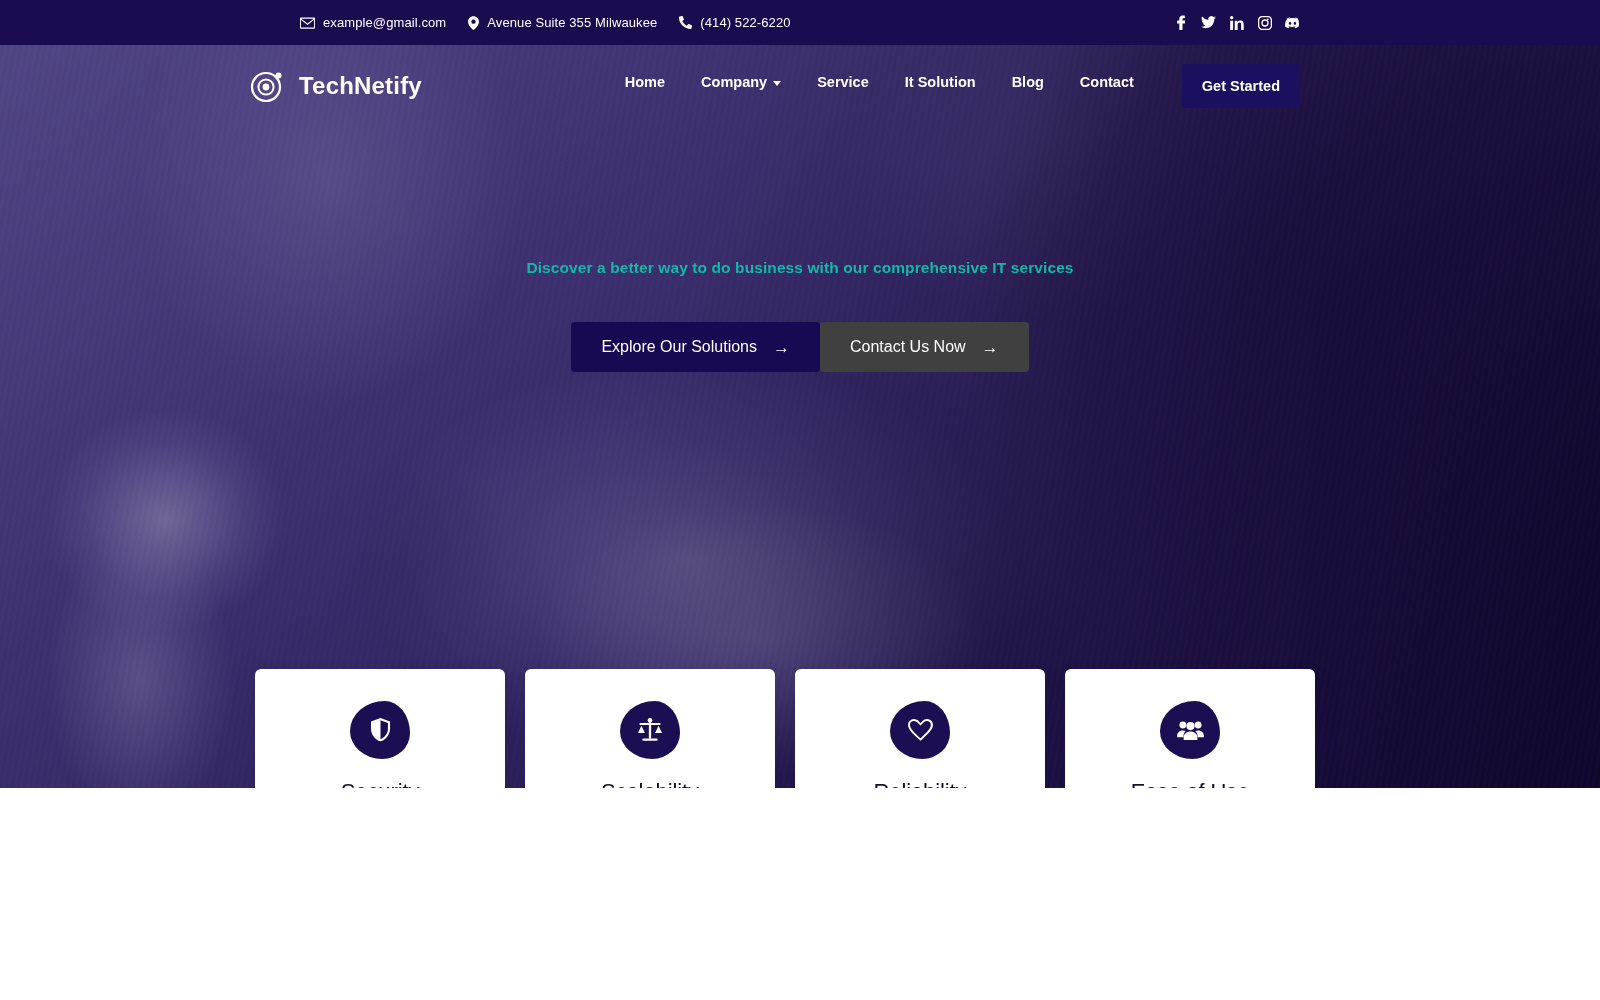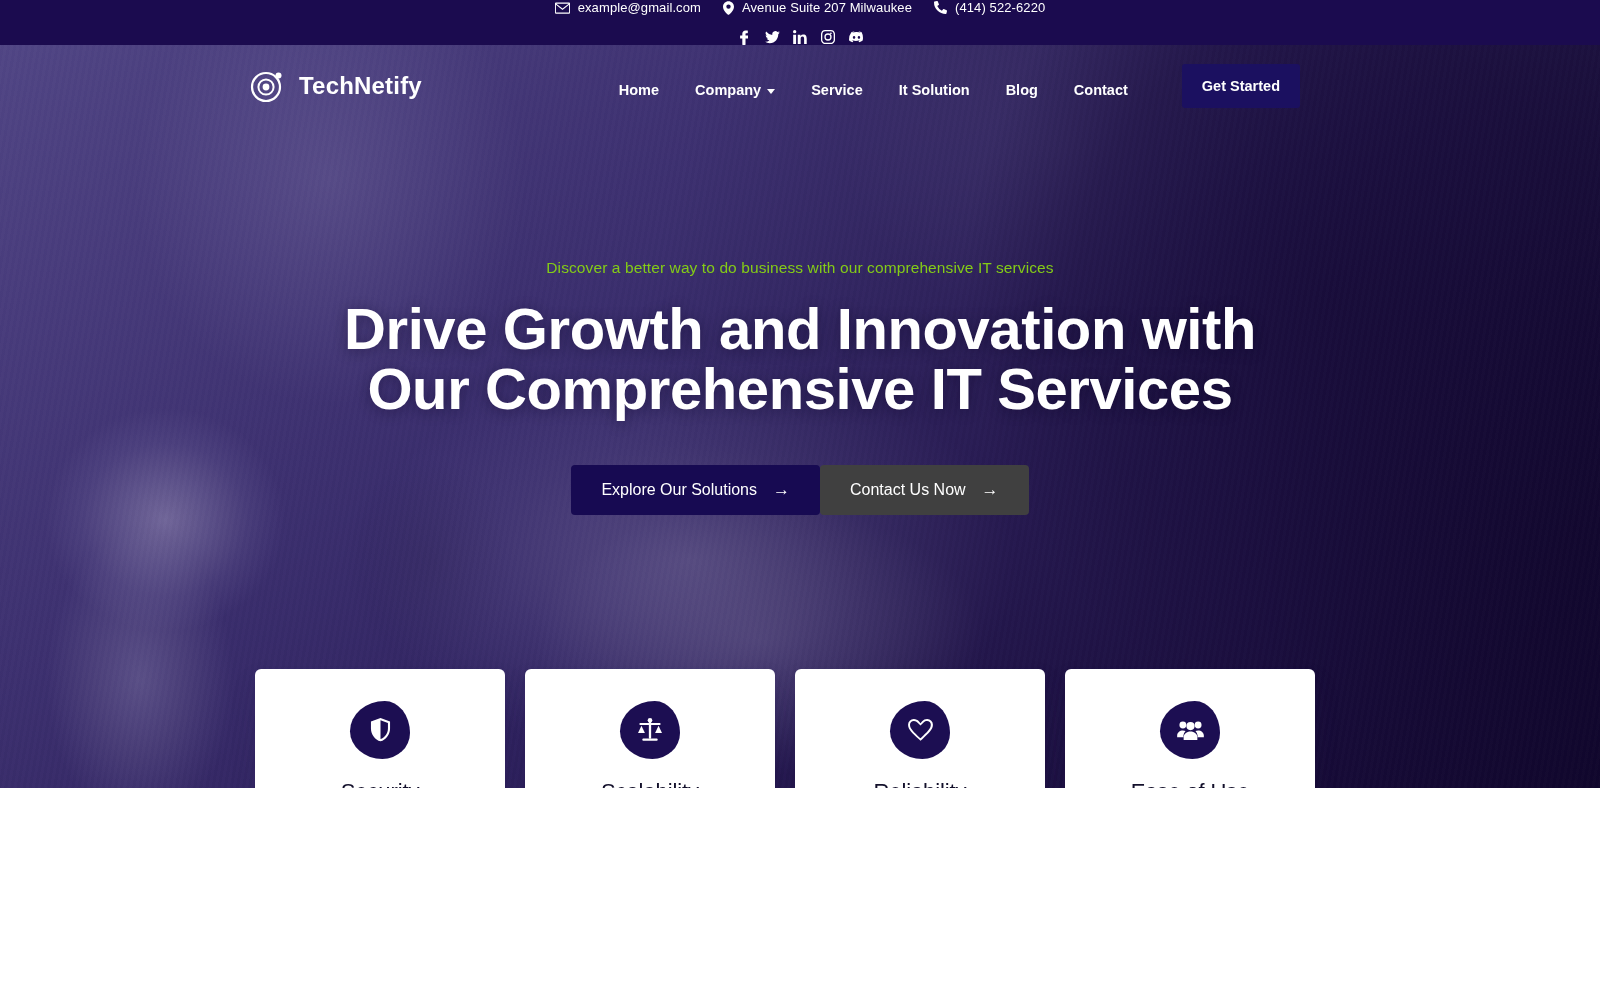--- a/index.html
+++ b/index.html
@@ -56,42 +56,41 @@
   }
 
   
   .topbar {
     position: relative; z-index: 6;
     height: 45px;
     background: #1b0b4f;
     display: flex; align-items: center;
     padding: 0 300px;
     justify-content: space-between;
-    flex-direction: column;
   }
   .topbar-left { display: flex; align-items: center; gap: 22px; }
   .tb-item { display: flex; align-items: center; gap: 8px; color: #ffffff; font-size: 13px; letter-spacing: .1px; }
   .tb-item svg { display: block; fill: #ffffff; }
   .topbar-right { display: flex; align-items: center; gap: 13px; }
   .soc { display: flex; align-items: center; justify-content: center; width: 15px; height: 16px; cursor: pointer; }
   .soc svg { display: block; fill: #ffffff; }
 
   
   .nav {
     position: relative; z-index: 6;
     height: 82px;
     display: flex; align-items: center;
     padding: 0 300px 0 250px;
     justify-content: space-between;
   }
   .brand { display: flex; align-items: center; gap: 13px; }
   .brand-mark { width: 36px; height: 36px; flex: none; }
   .brand-name { color: #ffffff; font-size: 24px; font-weight: bold; letter-spacing: .2px; }
 
-  .nav-right { display: flex; align-items: flex-end; gap: 14px; }
+  .nav-right { display: flex; align-items: flex-start; gap: 8px; }
   .nav-links { display: flex; align-items: center; }
   .nav-link {
     color: #ffffff; font-size: 14.5px; font-weight: bold;
     padding: 10px 18px; cursor: pointer; white-space: nowrap;
     display: flex; align-items: center; gap: 6px;
   }
   .caret {
     width: 0; height: 0; display: inline-block;
     border-left: 4px solid transparent; border-right: 4px solid transparent;
     border-top: 5px solid #ffffff; margin-top: 2px;
@@ -104,21 +103,21 @@
     cursor: pointer; white-space: nowrap;
   }
 
   
   .hero-content {
     position: relative; z-index: 5;
     text-align: center;
     padding-top: 132px;
   }
   .hero-kicker {
-    color: #84cc16; font-size: 15.5px; font-weight: normal;
+    color: #14b8a6; font-size: 15.5px; font-weight: bold;
     letter-spacing: .1px; margin-bottom: 22px;
   }
   .hero-title {
     color: #ffffff;
     font-size: 58px; font-weight: bold;
     line-height: 1.04;
     letter-spacing: -.4px;
     text-shadow: 0 2px 14px rgba(10,4,34,.40);
   }
   .hero-title .l2 { display: block; }
@@ -182,21 +181,21 @@
         </span>
         <span>example@gmail.com</span>
       </div>
 
       <div class="tb-item">
         <span>
           <svg width="11" height="14" viewBox="0 0 12 15">
               <path d="M6 0C2.7 0 0 2.7 0 6c0 4.3 5.3 8.6 5.5 8.8.3.2.7.2 1 0C6.7 14.6 12 10.3 12 6c0-3.3-2.7-6-6-6zm0 8.4A2.4 2.4 0 1 1 6 3.6a2.4 2.4 0 0 1 0 4.8z"></path>
             </svg>
         </span>
-        <span>Avenue Suite 207 Milwaukee</span>
+        <span>Avenue Suite 355 Milwaukee</span>
       </div>
 
       <div class="tb-item">
         <span>
           <svg width="13" height="13" viewBox="0 0 14 14">
               <path d="M13.6 10l-3-1.3a.7.7 0 0 0-.8.2L8.5 10.5A10.2 10.2 0 0 1 3.5 5.5l1.6-1.3a.7.7 0 0 0 .2-.8L4 .4A.7.7 0 0 0 3.2 0L.5.6A.7.7 0 0 0 0 1.3 12.7 12.7 0 0 0 12.7 14a.7.7 0 0 0 .7-.5l.6-2.7a.7.7 0 0 0-.4-.8z"></path>
             </svg>
         </span>
         <span>(414) 522-6220</span>
       </div>
@@ -266,24 +265,20 @@
         <a class="nav-link">
           <span>Contact</span>
         </a>
       </div>
       <button class="btn-started">Get Started</button>
     </div>
   </nav>
 
   <div class="hero-content">
     <div class="hero-kicker">Discover a better way to do business with our comprehensive IT services</div>
-    <h1 class="hero-title">
-      <span>Drive Growth and Innovation with</span>
-      <span class="l2">Our Comprehensive IT Services</span>
-    </h1>
     <div class="hero-btns">
       <button class="btn primary">
         <span>Explore Our Solutions</span>
         <span class="arw">→</span>
       </button>
       <button class="btn accent">
         <span>Contact Us Now</span>
         <span class="arw">→</span>
       </button>
     </div>

